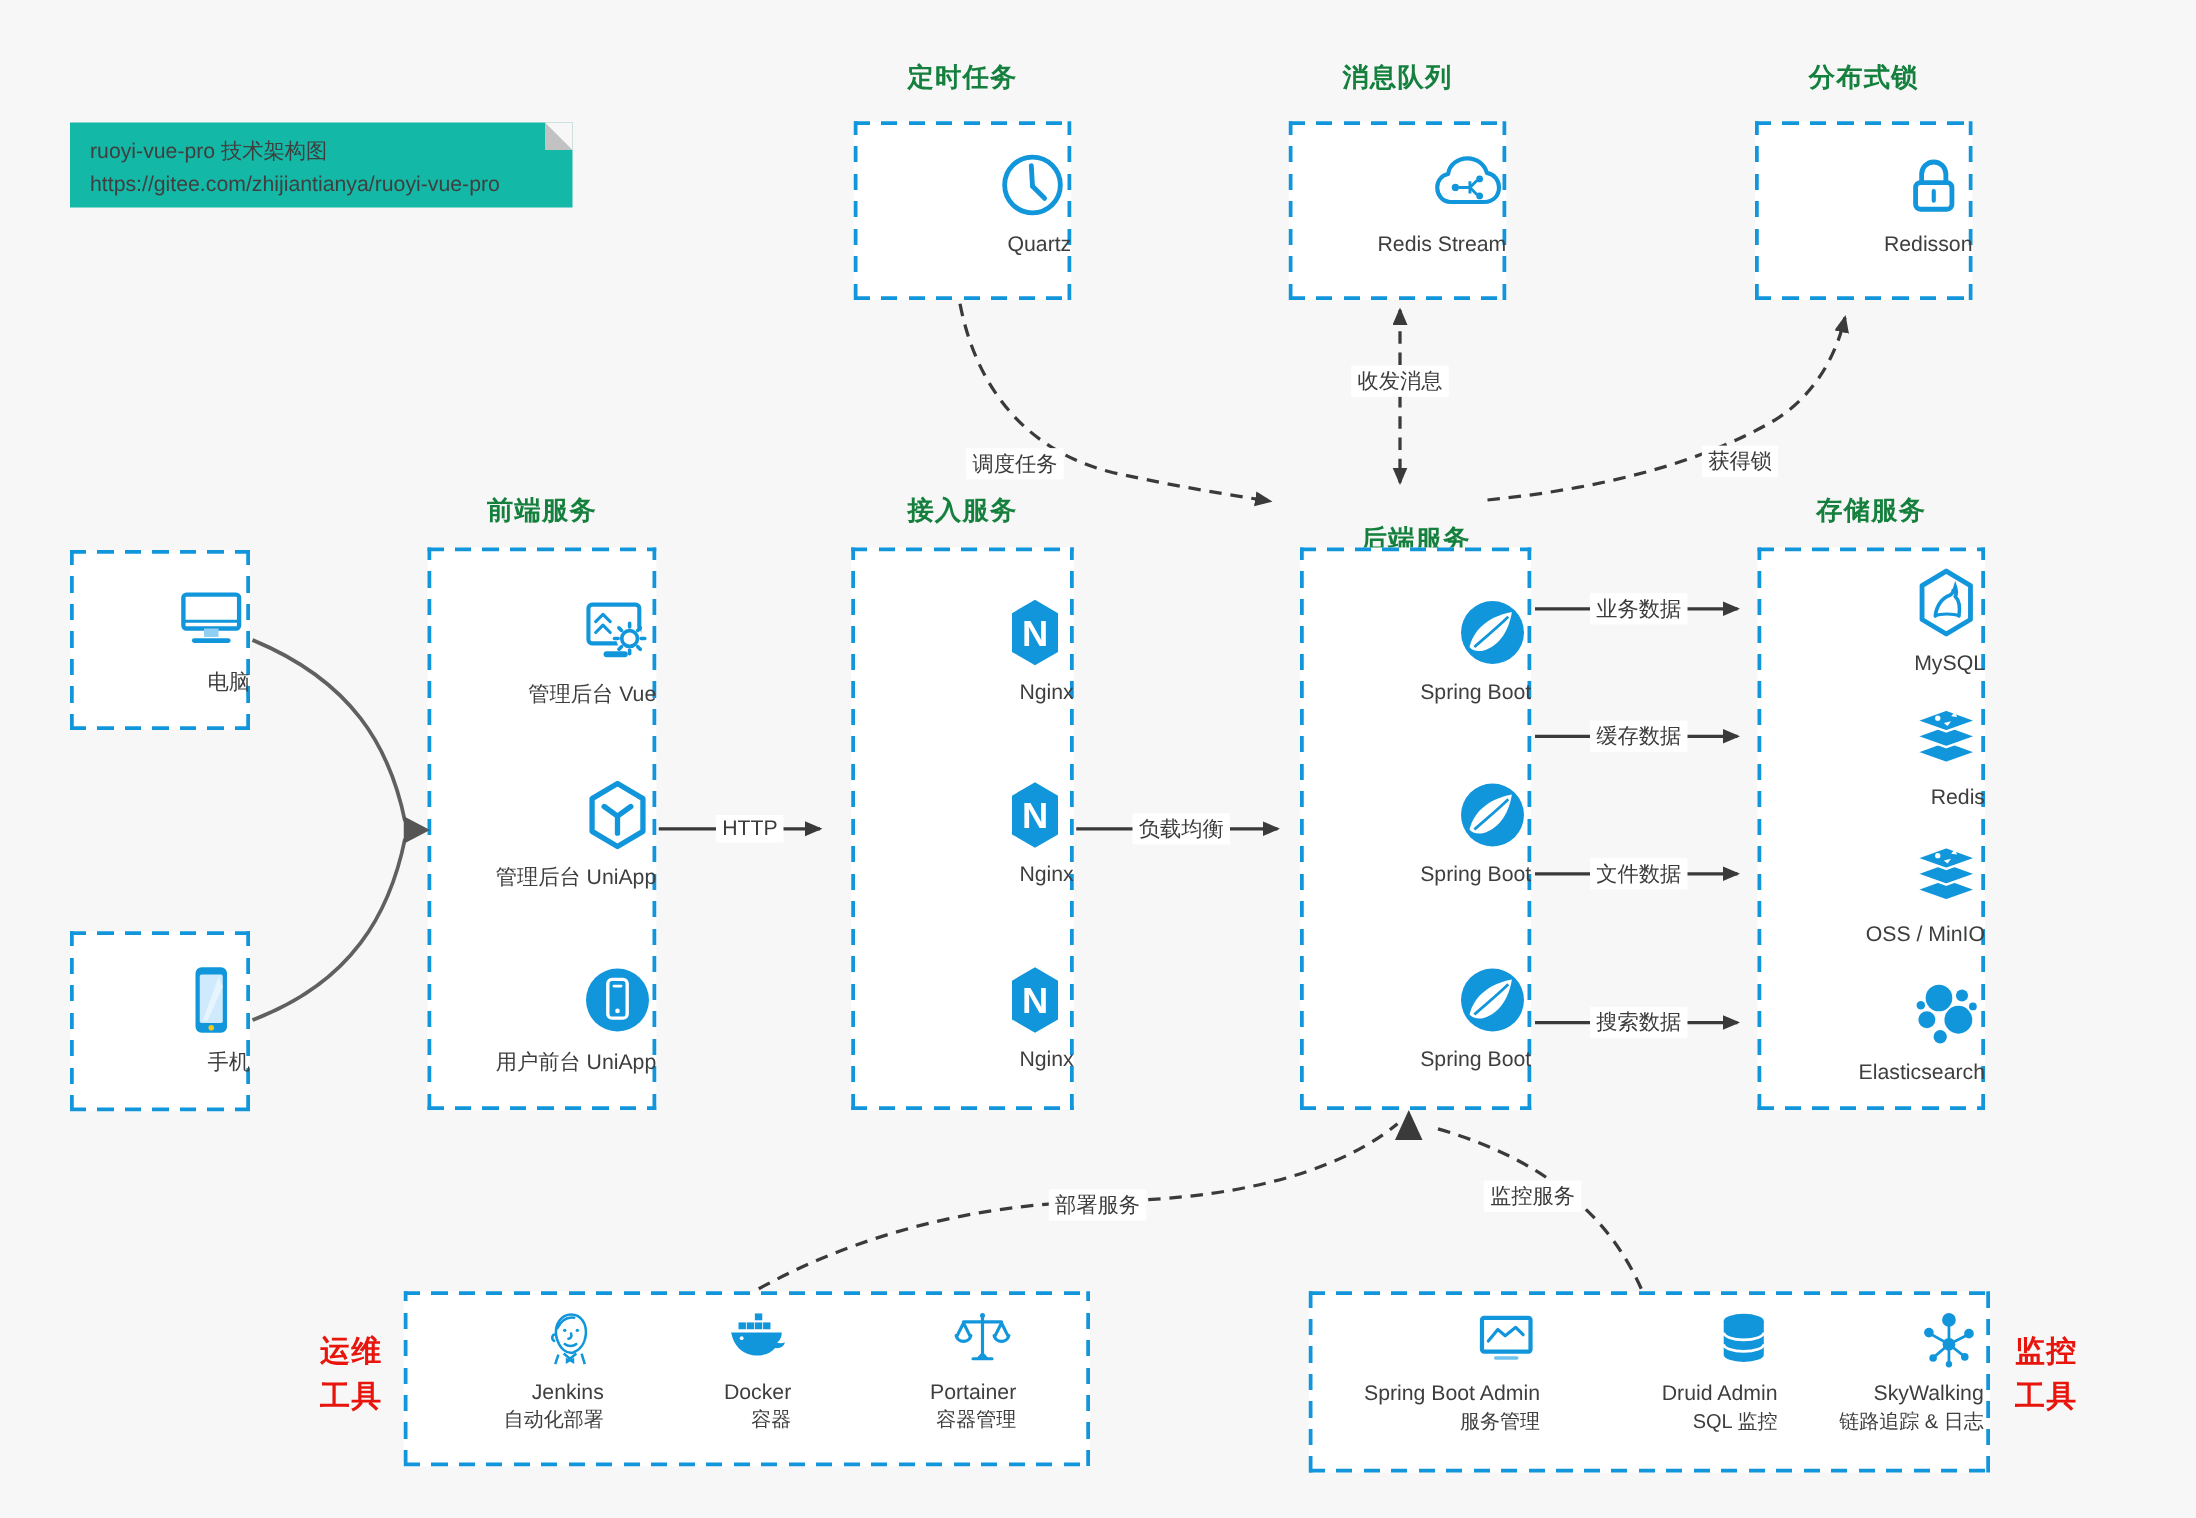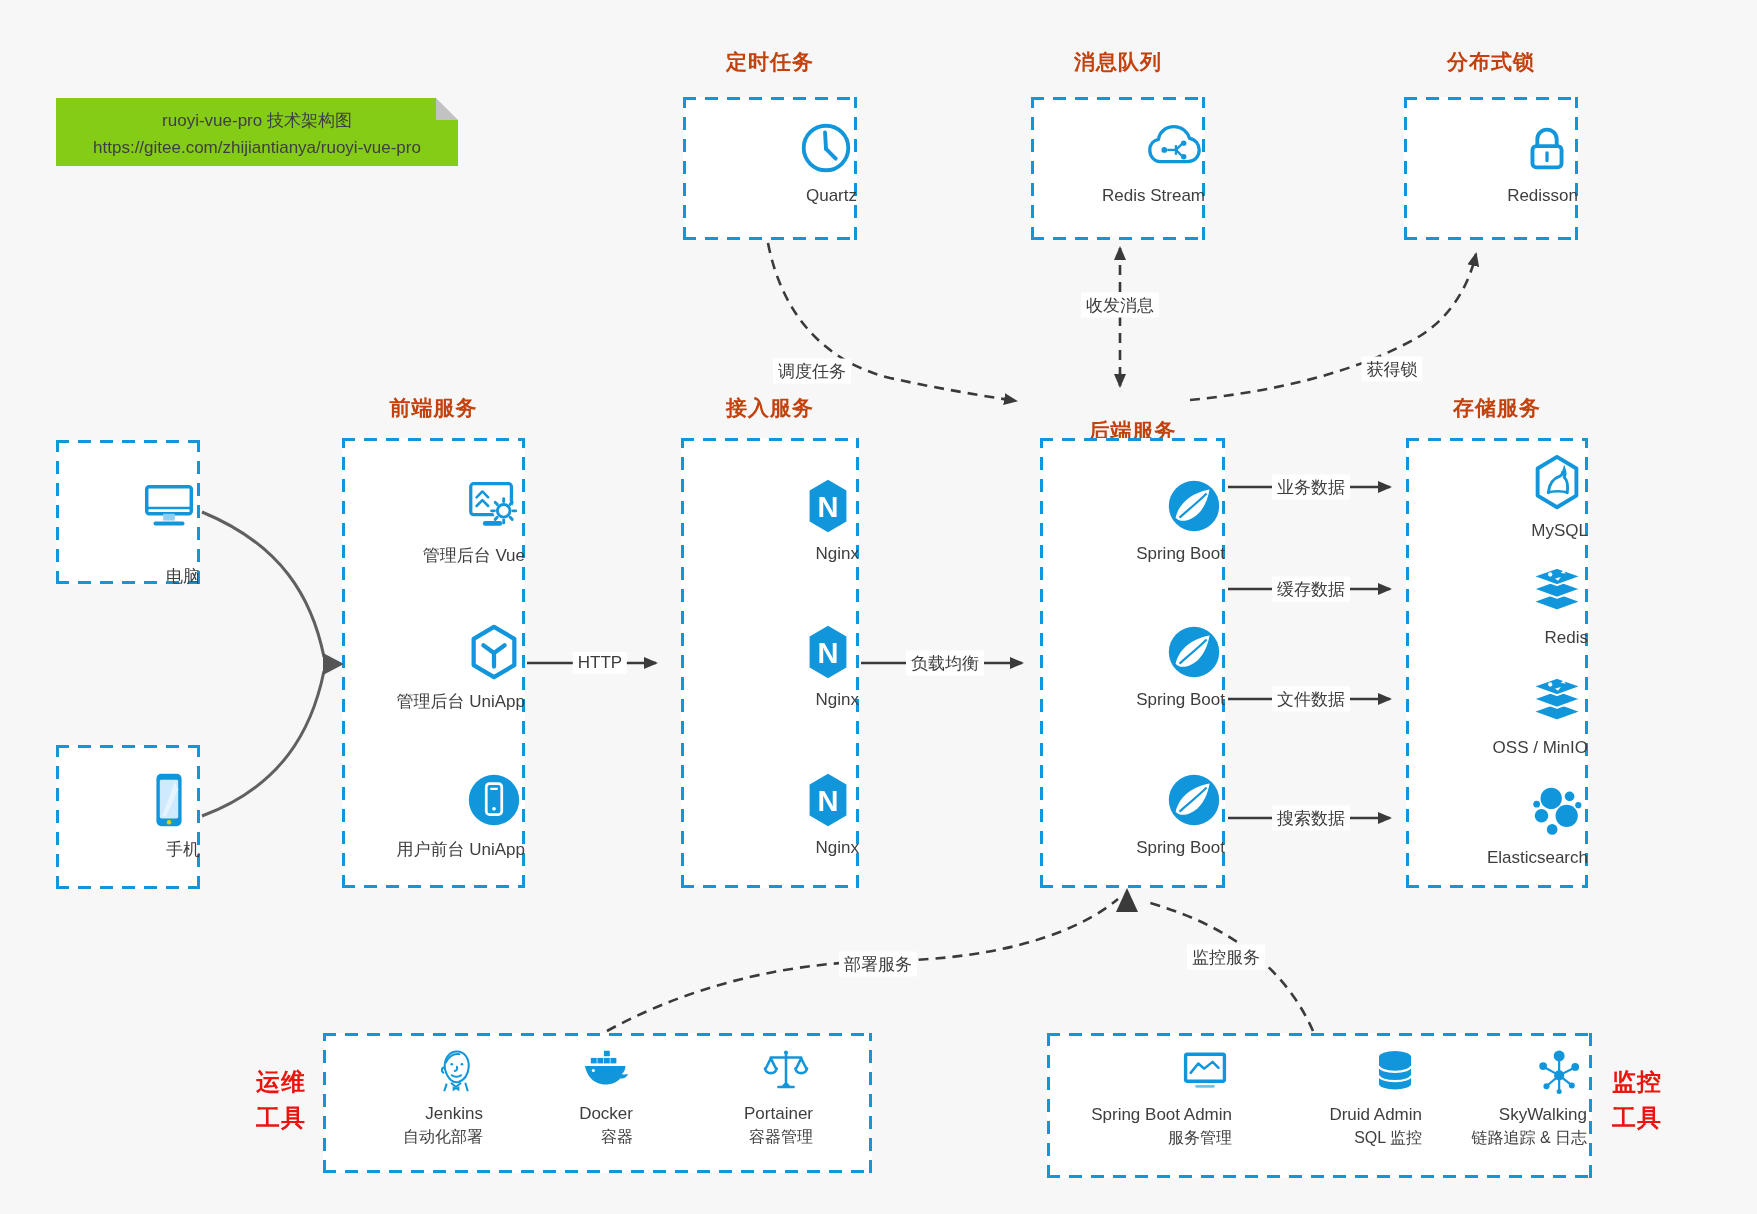--- a/index.html
+++ b/index.html
@@ -5,36 +5,36 @@
   html,body{margin:0;padding:0;background:#f7f7f8;}
   .canvas{position:relative;width:1757px;height:1214px;background:#f7f7f8;
           font-family:"Liberation Sans",sans-serif;color:#3e3e3e;overflow:hidden;}
   
   .dbox{position:absolute;box-sizing:border-box;background:
     repeating-linear-gradient(90deg,#1296db 0 13px,transparent 13px 22px) left top/100% 3px no-repeat,
     repeating-linear-gradient(90deg,#1296db 0 13px,transparent 13px 22px) left bottom/100% 3px no-repeat,
     repeating-linear-gradient(0deg,#1296db 0 13px,transparent 13px 22px) left top/3px 100% no-repeat,
     repeating-linear-gradient(0deg,#1296db 0 13px,transparent 13px 22px) right top/3px 100% no-repeat,
     #ffffff;}
-  .gtitle{position:absolute;font-size:21px;font-weight:bold;color:#c2410c;
+  .gtitle{position:absolute;font-size:21px;font-weight:bold;color:#15803d;
           text-align:center;letter-spacing:1px;white-space:nowrap;}
   .sidelabel{position:absolute;width:70px;text-align:center;font-size:24px;font-weight:bold;
              color:#e8150d;line-height:1.5;letter-spacing:1px;}
   .item{position:absolute;left:0;right:0;display:flex;flex-direction:column;align-items:flex-end;}
   .item .lbl{margin-top:7px;font-size:17px;color:#3e3e3e;white-space:nowrap;}
   .bitem{position:absolute;display:flex;flex-direction:column;align-items:flex-end;}
   .bitem .lbl{margin-top:5px;font-size:17px;color:#3e3e3e;white-space:nowrap;line-height:1.35;}
   .bitem .sub{font-size:16px;color:#3e3e3e;white-space:nowrap;line-height:1.35;}
   .icon{width:62px;height:62px;display:block;}
   .icon.sm{width:54px;height:54px;}
   .wires{position:absolute;left:0;top:0;pointer-events:none;}
   .wlabel{position:absolute;transform:translate(-50%,-50%);background:#ffffff;
           padding:1px 5px;font-size:17px;color:#3c3c3c;white-space:nowrap;}
-  .note{position:absolute;left:56px;top:98px;width:402px;height:68px;background:#84cc16;
-        padding:9px 16px;box-sizing:border-box;font-size:17px;line-height:1.6;color:#3f3f3f;text-align:center;}
+  .note{position:absolute;left:56px;top:98px;width:402px;height:68px;background:#14b8a6;
+        padding:9px 16px;box-sizing:border-box;font-size:17px;line-height:1.6;color:#3f3f3f;}
   .note::after{content:"";position:absolute;top:0;right:0;border-style:solid;
         border-width:0 22px 22px 0;border-color:#f7f7f8 #f7f7f8 #c2c2c2 #c2c2c2;}
   .defs{position:absolute;width:0;height:0;overflow:hidden;}
 </style>
 </head>
 <body>
 
 <svg class="defs" aria-hidden="true">
   <defs>
     <symbol id="sym-desktop" viewBox="0 0 64 64">
@@ -236,21 +236,21 @@
   <div class="dbox" style="left:1404px;top:97px;width:174px;height:143px;">
     <div class="item" style="top:20px;">
       <svg class="icon">
           <use href="#sym-lock"></use>
         </svg>
       <span class="lbl">Redisson</span>
     </div>
   </div>
 
   <div class="dbox" style="left:56px;top:440px;width:144px;height:144px;">
-    <div class="item" style="top:36px;gap:20px;">
+    <div class="item" style="top:25px;">
       <svg class="icon">
           <use href="#sym-desktop"></use>
         </svg>
       <span class="lbl">电脑</span>
     </div>
   </div>
   <div class="dbox" style="left:56px;top:745px;width:144px;height:144px;">
     <div class="item" style="top:24px;">
       <svg class="icon">
           <use href="#sym-phone"></use>

